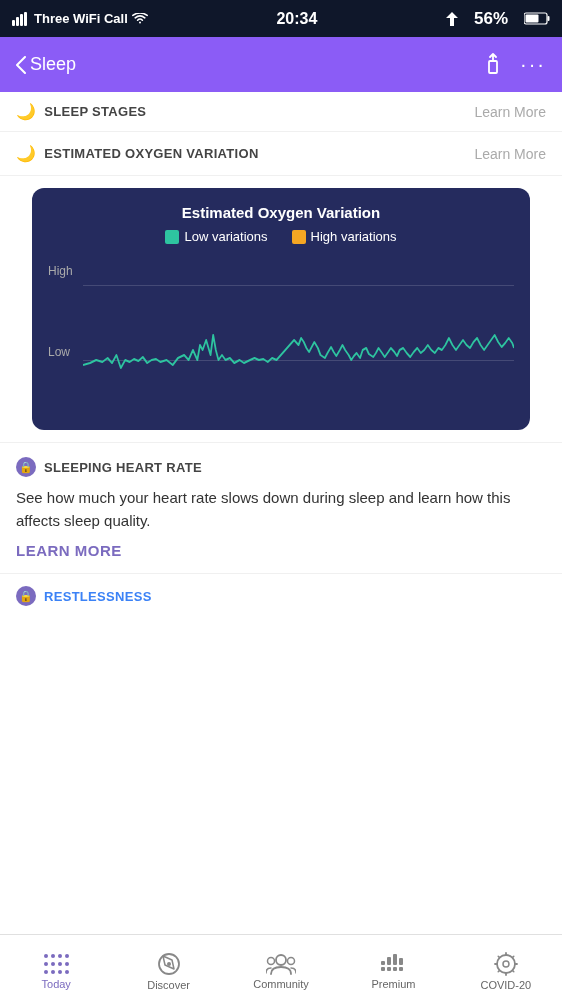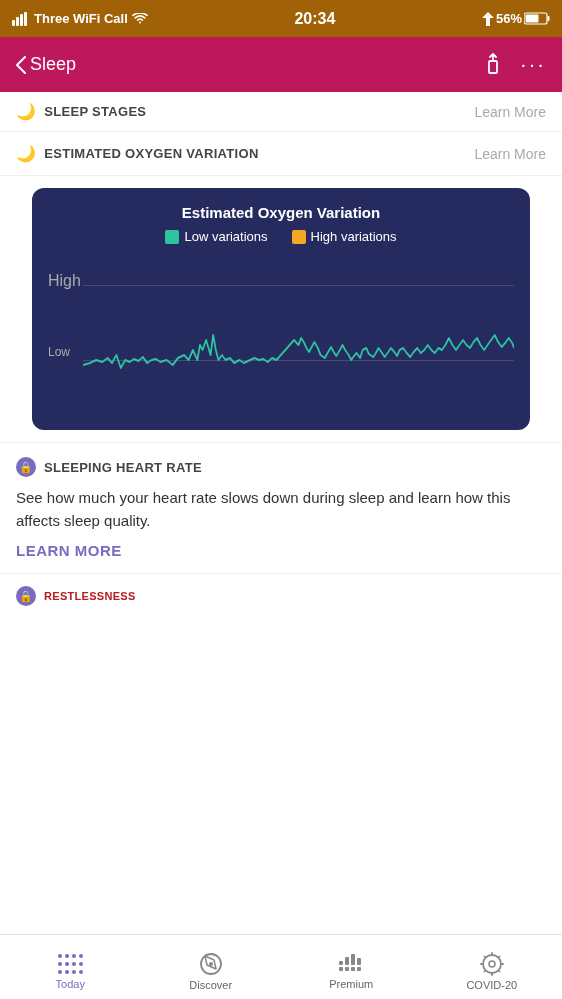--- a/index.html
+++ b/index.html
@@ -8,37 +8,37 @@
       width: 562px;
       height: 999px;
       font-family: -apple-system, BlinkMacSystemFont, 'Helvetica Neue', Arial, sans-serif;
       background: #fff;
       overflow: hidden;
       position: relative;
     }
 
     
     .status-bar {
-      background: #a16207;
+      background: #0f172a;
       height: 37px;
       display: flex;
       align-items: center;
       justify-content: space-between;
       padding: 0 12px;
       color: white;
       font-size: 13px;
       font-weight: 600;
     }
     .status-left { display: flex; align-items: center; gap: 4px; }
     .status-center { font-size: 16px; font-weight: 600; }
-    .status-right { display: flex; align-items: center; gap: 2px; font-size: 13px; }
+    .status-right { display: flex; align-items: center; gap: 16px; font-size: 17px; }
 
     
     .nav-bar {
-      background: #be185d;
+      background: #8b5cf6;
       height: 55px;
       display: flex;
       align-items: center;
       justify-content: space-between;
       padding: 0 16px;
       color: white;
     }
     .nav-back {
       display: flex;
       align-items: center;
@@ -124,23 +124,23 @@
       border-radius: 2px;
     }
     .chart-area {
       position: relative;
       height: 150px;
       margin-bottom: 4px;
     }
     .chart-label-high {
       position: absolute;
       left: 0;
-      top: 12px;
+      top: 4px;
       color: #aaa;
-      font-size: 16px;
+      font-size: 12px;
     }
     .chart-label-low {
       position: absolute;
       left: 0;
       top: 85px;
       color: #aaa;
       font-size: 12px;
     }
     .chart-line-high {
       position: absolute;
@@ -401,21 +401,21 @@
       <div class="section-icon">🔒</div>
       <span style="font-size:13px;font-weight:700;color:#444;letter-spacing:0.3px;">SLEEPING HEART RATE</span>
     </div>
     <p class="sleeping-hr-desc">See how much your heart rate slows down during sleep and learn how this affects sleep quality.</p>
     <a class="learn-more-link" href="#">LEARN MORE</a>
   </div>
 
   <div class="restlessness-section">
     <div class="restlessness-header">
       <div class="section-icon">🔒</div>
-      <span style="font-size:11px;font-weight:700;color:#b91c1c;letter-spacing:0.3px;">RESTLESSNESS</span>
+      <span style="font-size:13px;font-weight:700;color:#3b82f6;letter-spacing:0.3px;">RESTLESSNESS</span>
     </div>
   </div>
 
 </div>
 
 <div class="tab-bar">
 
   <div class="tab-item">
     <svg width="26" height="22" viewBox="0 0 26 22">
       <circle cx="3" cy="3" r="2" fill="#7B6BBF"></circle>
@@ -436,20 +436,31 @@
 
   <div class="tab-item">
     <svg width="24" height="24" viewBox="0 0 24 24">
       <circle cx="12" cy="12" r="10" fill="none" stroke="#888" stroke-width="1.8"></circle>
       <polygon points="15,8 17,17 8,13 6,4" fill="none" stroke="#888" stroke-width="1.5" stroke-linejoin="round"></polygon>
       <circle cx="12" cy="12" r="2" fill="#888"></circle>
     </svg>
     <span class="tab-label">Discover</span>
   </div>
 
+  <div class="tab-item">
+    <svg width="30" height="22" viewBox="0 0 30 22">
+      <circle cx="15" cy="7" r="5" fill="none" stroke="#888" stroke-width="1.8"></circle>
+      <path d="M5 21 Q5 14 15 14 Q25 14 25 21" fill="none" stroke="#888" stroke-width="1.8" stroke-linecap="round"></path>
+      <circle cx="5" cy="8" r="3.5" fill="none" stroke="#888" stroke-width="1.5"></circle>
+      <path d="M0 20 Q0 15 5 15" fill="none" stroke="#888" stroke-width="1.5" stroke-linecap="round"></path>
+      <circle cx="25" cy="8" r="3.5" fill="none" stroke="#888" stroke-width="1.5"></circle>
+      <path d="M30 20 Q30 15 25 15" fill="none" stroke="#888" stroke-width="1.5" stroke-linecap="round"></path>
+    </svg>
+    <span class="tab-label">Community</span>
+  </div>
 
   <div class="tab-item">
     <svg width="26" height="22" viewBox="0 0 26 22">
       <rect x="1" y="8" width="4" height="4" rx="1" fill="#888"></rect>
       <rect x="7" y="4" width="4" height="8" rx="1" fill="#888"></rect>
       <rect x="13" y="1" width="4" height="11" rx="1" fill="#888"></rect>
       <rect x="19" y="5" width="4" height="7" rx="1" fill="#888"></rect>
       <rect x="1" y="14" width="4" height="4" rx="1" fill="#888"></rect>
       <rect x="7" y="14" width="4" height="4" rx="1" fill="#888"></rect>
       <rect x="13" y="14" width="4" height="4" rx="1" fill="#888"></rect>

